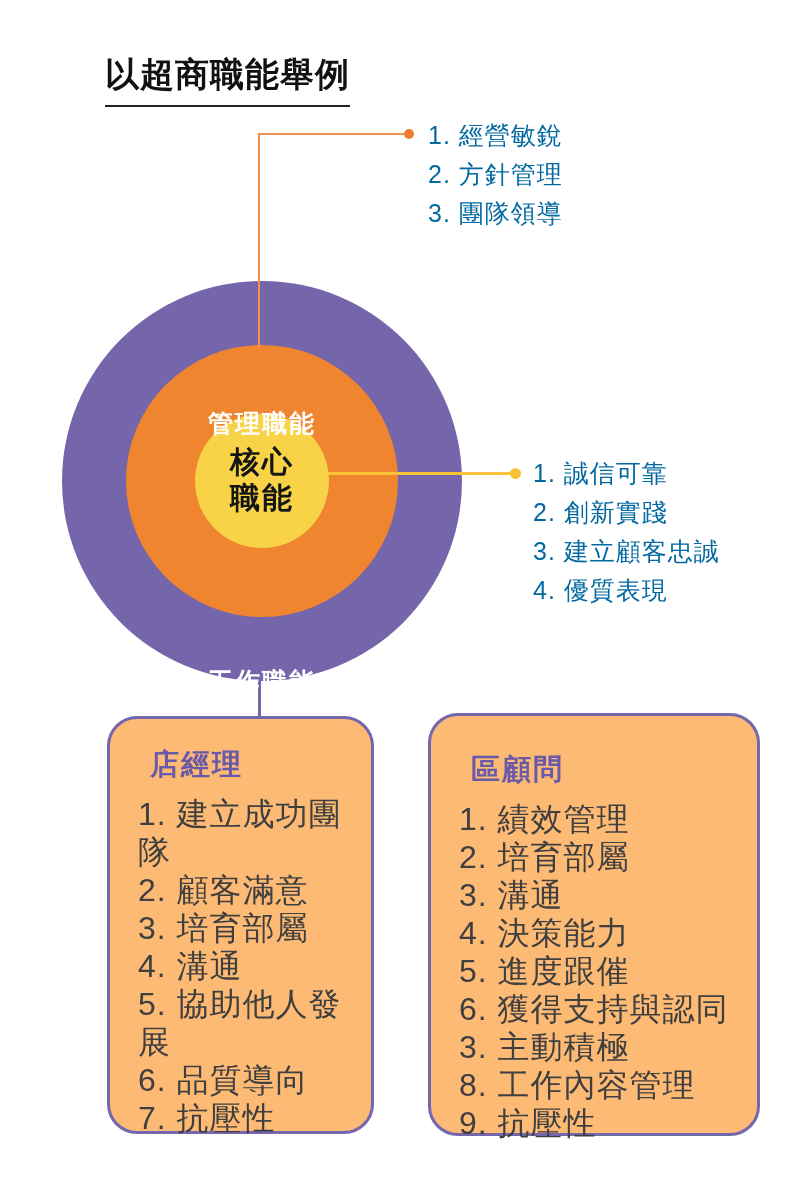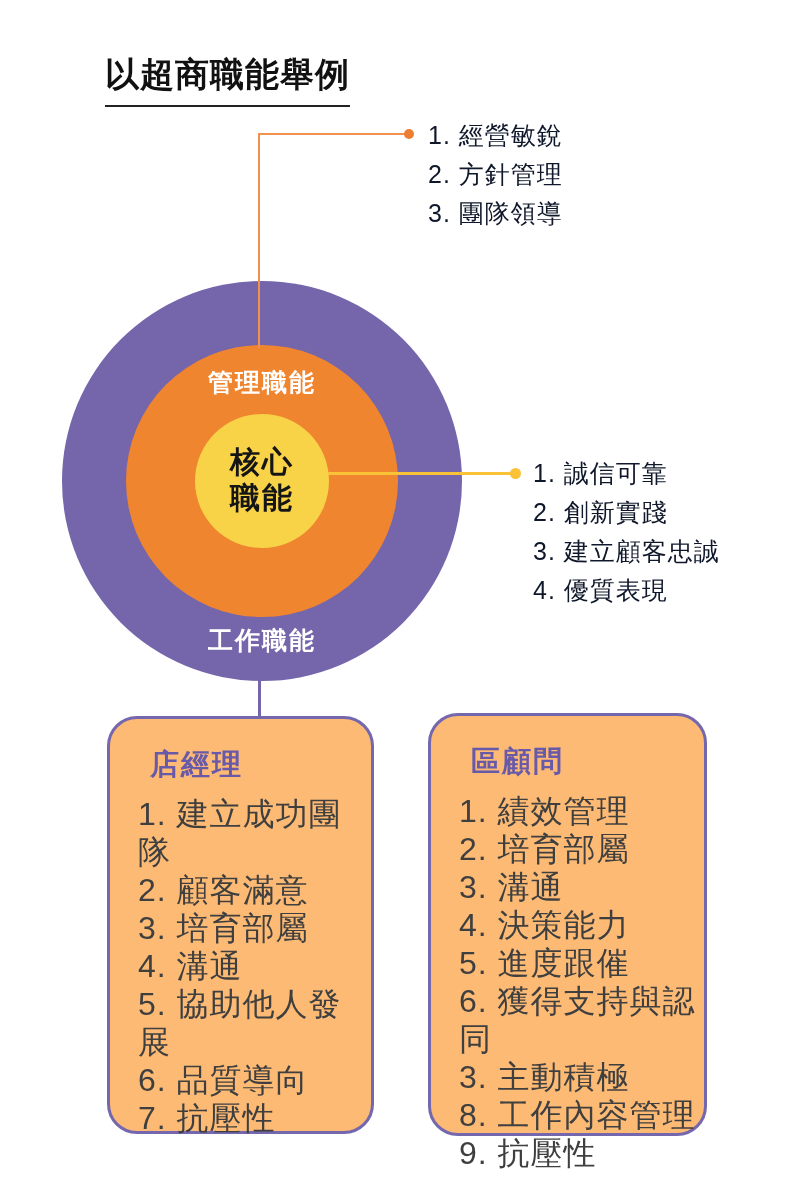--- a/index.html
+++ b/index.html
@@ -32,51 +32,52 @@
   .circle{position:absolute;border-radius:50%;}
   .circle.outer{left:62px;top:281px;width:400px;height:400px;background:#7565ab;}
   .circle.middle{left:126px;top:345px;width:272px;height:272px;background:#f0852f;}
   .circle.inner{left:195px;top:414px;width:134px;height:134px;background:#f8d348;}
   .ring-label{
     position:absolute;left:62px;width:400px;
     text-align:center;
     font-size:25px;font-weight:bold;color:#ffffff;
     letter-spacing:2px;
     z-index:3;
+    margin-top:41px;
   }
   .label-mgmt{top:366px;}
   .label-work{top:624px;}
   .core-label{
     position:absolute;left:162px;top:444px;width:200px;
     text-align:center;
     font-size:30px;font-weight:bold;color:#151515;
     line-height:36px;letter-spacing:2px;
     z-index:3;
   }
   
   .list{
     position:absolute;
     list-style:none;margin:0;padding:0;
-    font-size:25px;color:#0f172a;
+    font-size:25px;color:#0369a1;
     line-height:39px;
     letter-spacing:1px;
     z-index:3;
   }
   .top-list{left:428px;top:116px;}
   .right-list{left:533px;top:454px;}
   
   .box{
     position:absolute;
     background:#fdba74;
     border:3px solid #7467ae;
     border-radius:30px;
     box-sizing:border-box;
   }
   .left-box{left:107px;top:716px;width:267px;height:418px;padding-top:26px;}
-  .right-box{left:428px;top:713px;width:279px;height:423px;padding-top:26px;}
+  .right-box{left:428px;top:713px;width:332px;height:423px;padding-top:34px;}
   .box-title{
     font-size:29px;font-weight:bold;color:#685aa8;
     margin:0 0 10px 40px;
     letter-spacing:2px;
   }
   .box-list{
     position:static;
     list-style:none;margin:6px 0 0 28px;padding:0;
     font-size:32px;color:#3f3f3f;
     line-height:38px;letter-spacing:1px;

